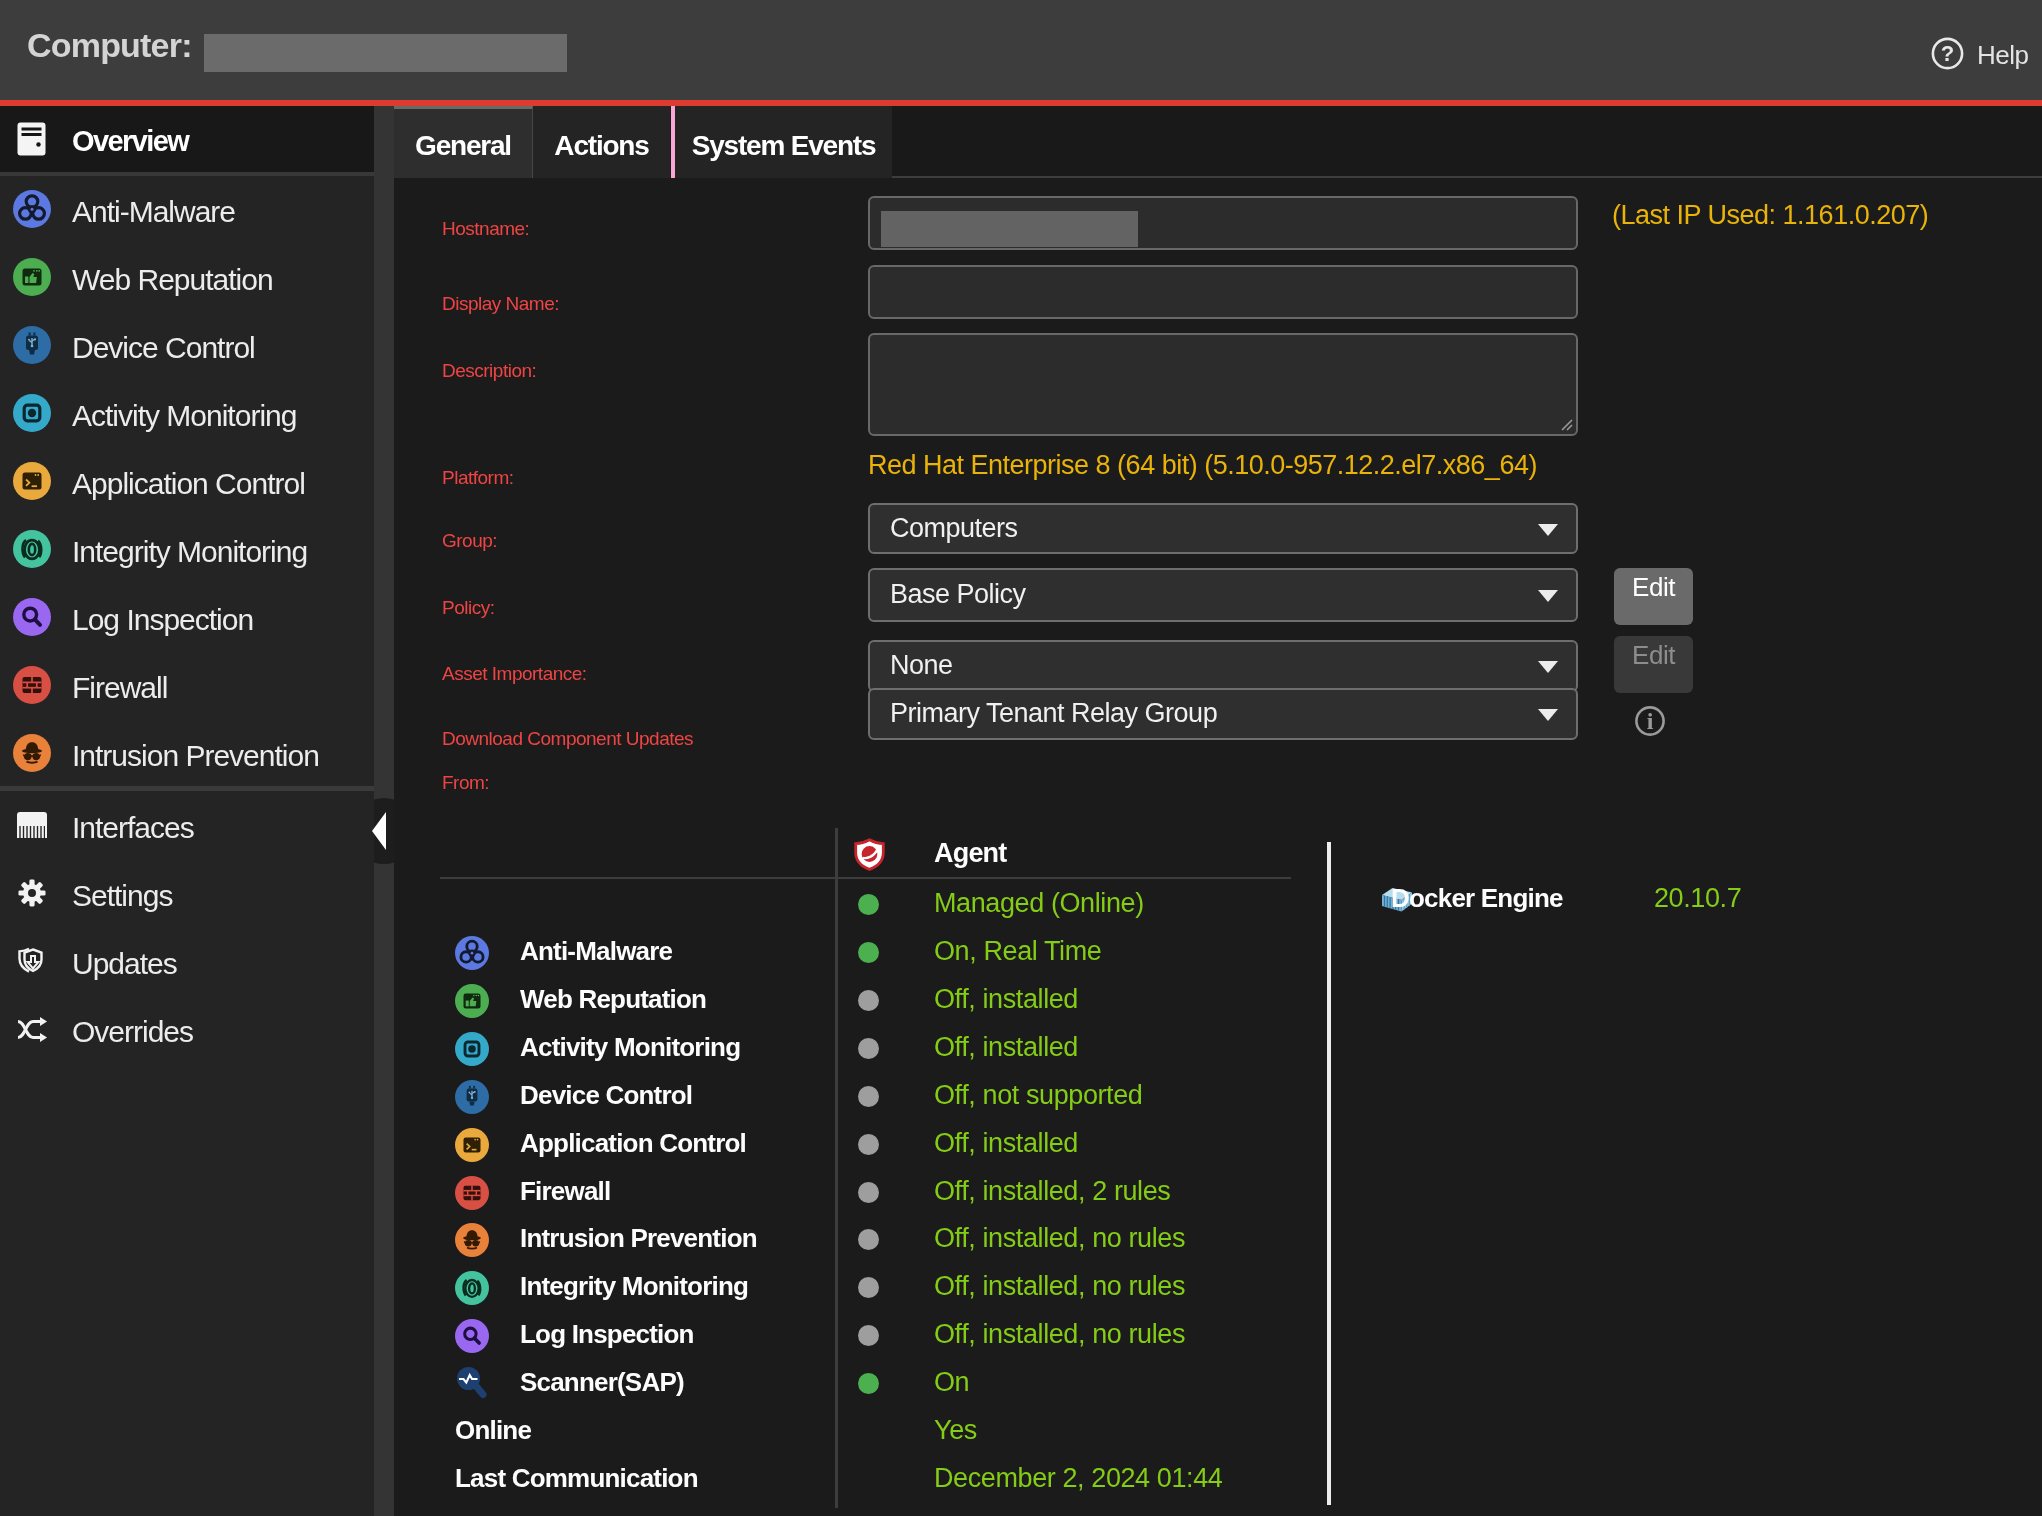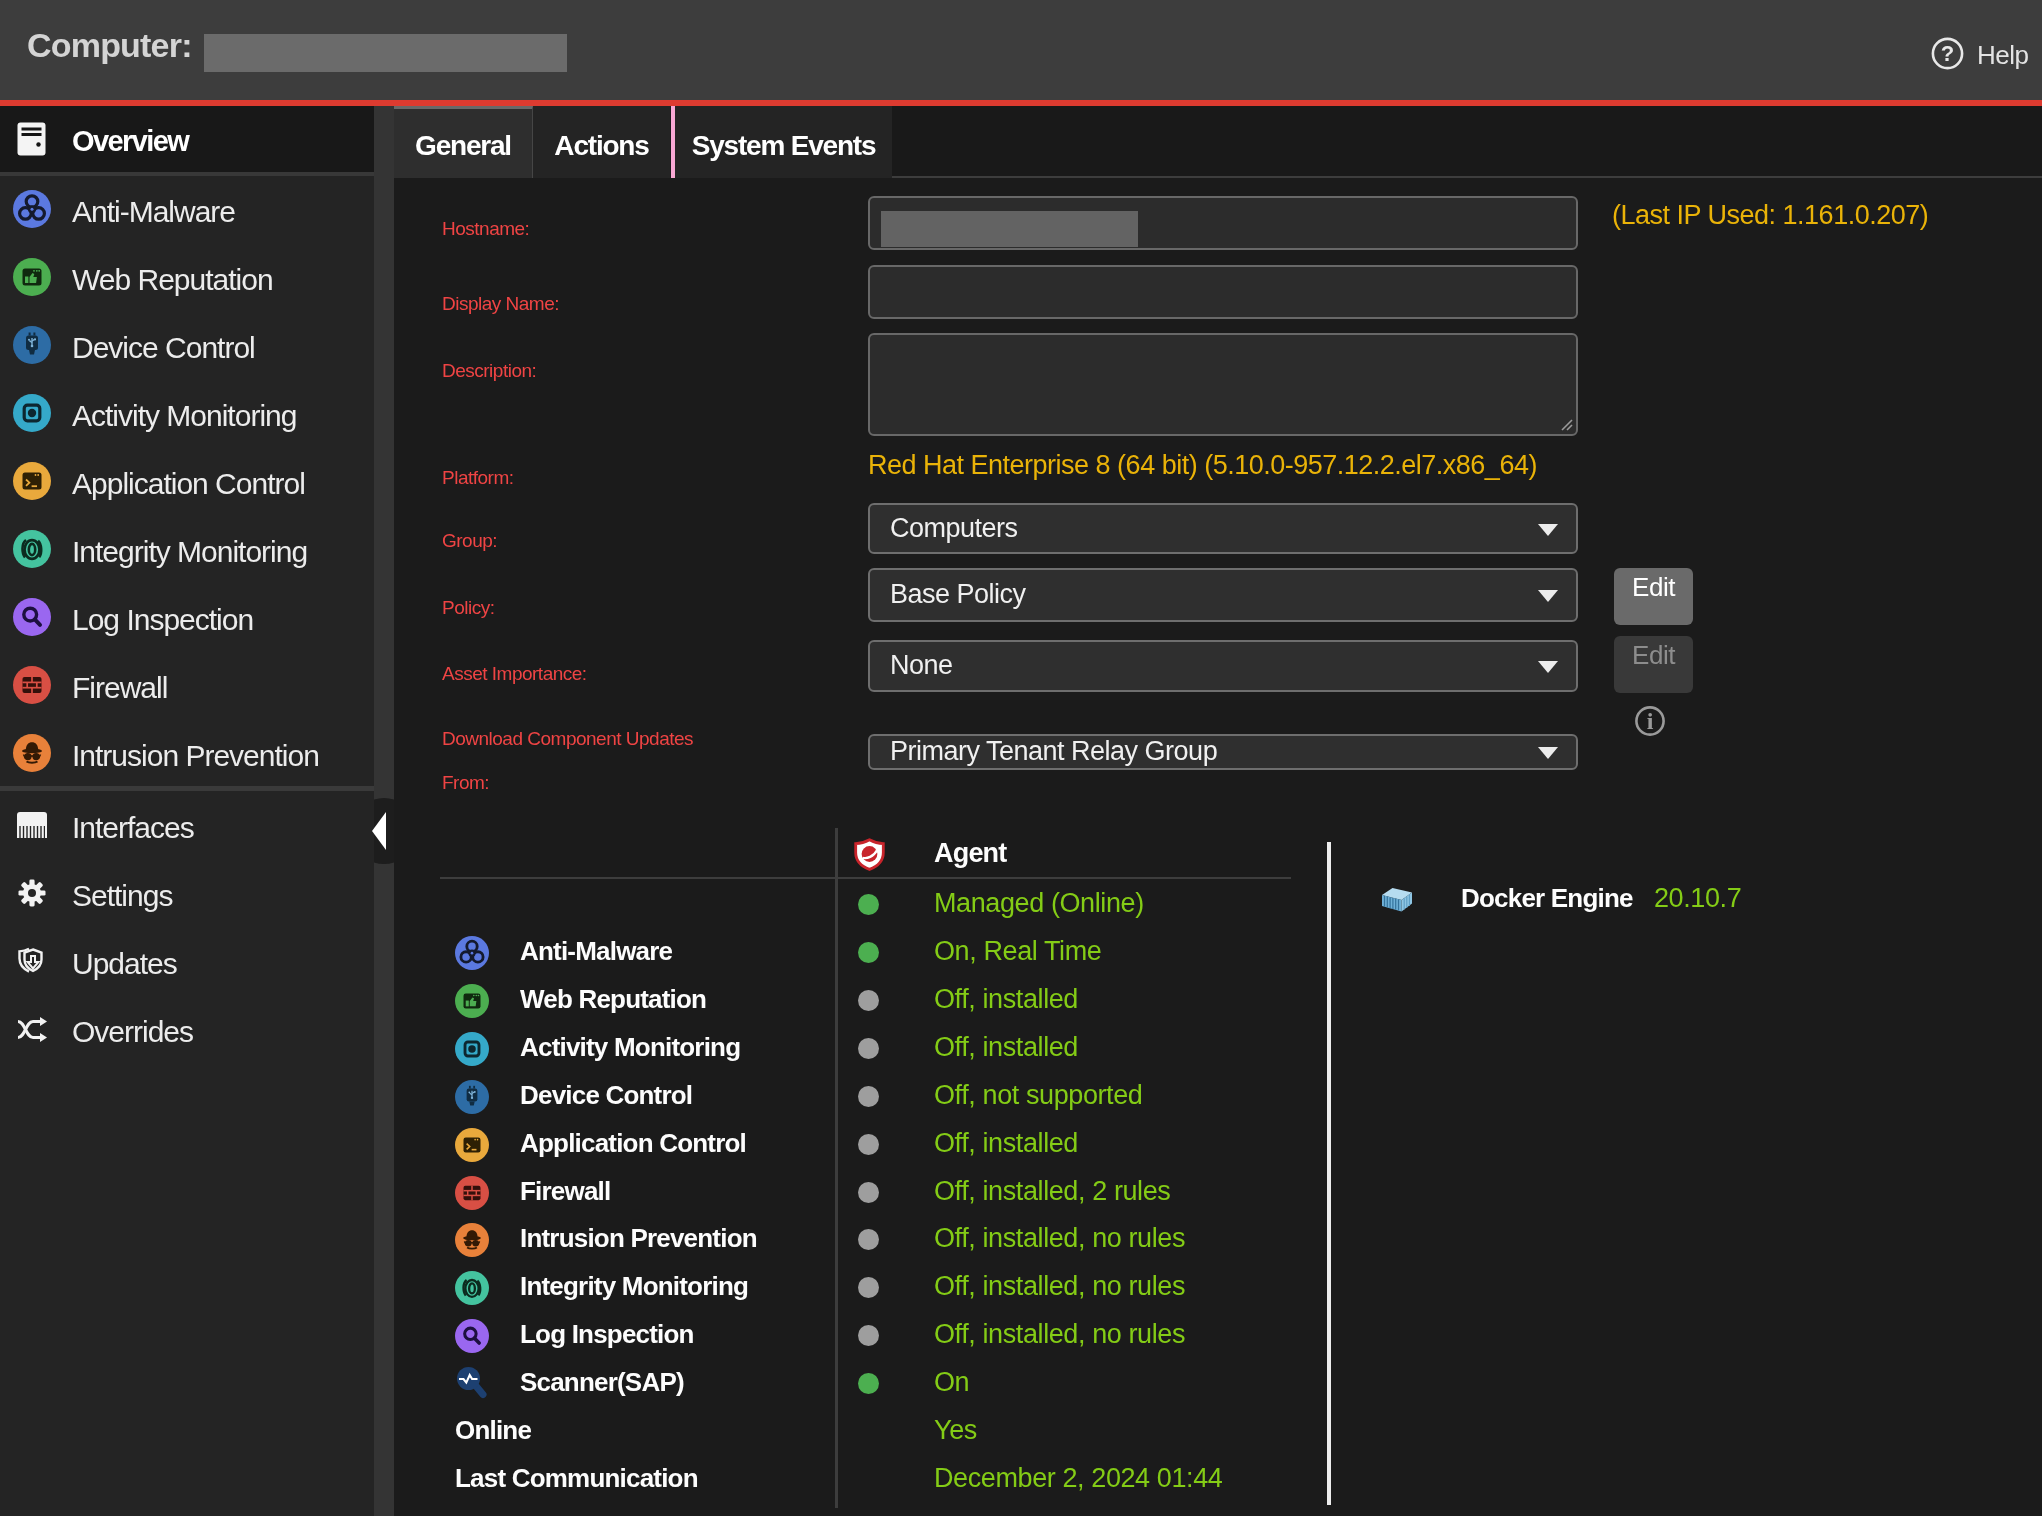--- a/index.html
+++ b/index.html
@@ -358,21 +358,21 @@
 
 <div class="lbl" style="top:644px;">Asset Importance:</div>
 <div class="ddl" style="top:640px;height:52px;">
     <div class="ddlTxt">None</div>
     <div class="caret"></div>
   </div>
 <div class="editBtn" style="top:636px;background:#393939;color:#8d8d8d;">Edit</div>
 
 <div class="lbl" style="top:709px;">Download Component Updates</div>
 <div class="lbl" style="top:753px;">From:</div>
-<div class="ddl" style="top:734px;height:36px;">
+<div class="ddl" style="top:688px;height:52px;">
     <div class="ddlTxt">Primary Tenant Relay Group</div>
     <div class="caret"></div>
   </div>
 <svg style="position:absolute;left:1634px;top:705px;" width="32" height="32" viewBox="0 0 32 32">
   <circle cx="16" cy="16" r="13.6" fill="none" stroke="#9a9a9a" stroke-width="2.6"></circle>
   <text x="16" y="24" font-size="24" font-weight="bold" fill="#9a9a9a" text-anchor="middle" font-family="Liberation Serif, serif">i</text>
 </svg>
 
 <div class="abs" style="left:835px;top:828px;width:3px;height:680px;background:#3d3d3d;"></div>
 <svg class="abs" style="left:854px;top:838px;" width="31" height="33">
@@ -457,14 +457,14 @@
 <div class="tLbl" style="left:455px;top:1415px;">Online</div>
 <div class="tStat" style="top:1415px;">Yes</div>
 
 <div class="tLbl" style="left:455px;top:1463px;">Last Communication</div>
 <div class="tStat" style="top:1463px;">December 2, 2024 01:44</div>
 
 <div class="abs" style="left:1327px;top:842px;width:4px;height:663px;background:#ededed;"></div>
 <svg class="abs" style="left:1380px;top:882px;" width="34" height="34">
     <use href="#i-docker"></use>
   </svg>
-<div class="tLbl" style="left:1461px;top:883px;">Docker Engine</div>
+<div class="tLbl" style="left:1391px;top:883px;">Docker Engine</div>
 <div class="tStat" style="left:1654px;top:883px;">20.10.7</div>
 
 </body></html>

